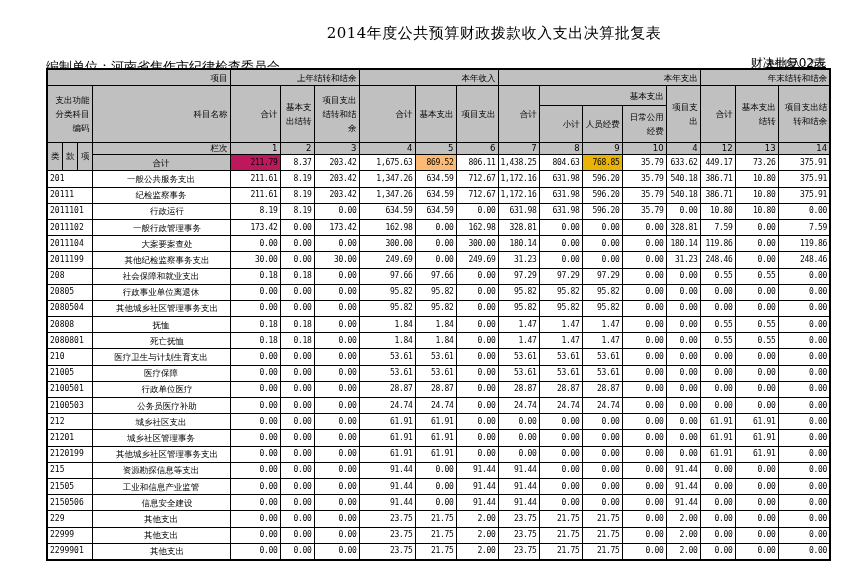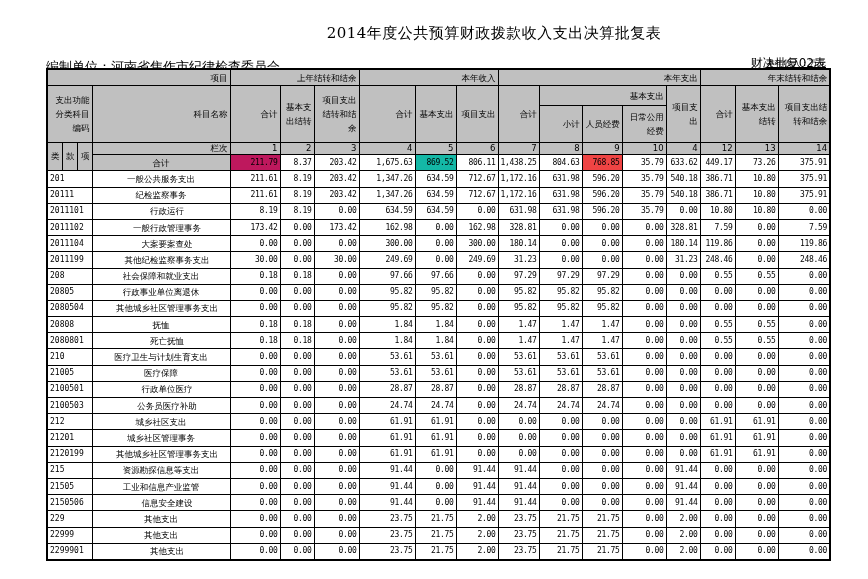--- a/index.html
+++ b/index.html
@@ -101,25 +101,25 @@
       <th>12</th>
       <th>13</th>
       <th>14</th>
     </tr>
     <tr class="total colnum">
       <td class="label">合计</td>
       <td class="num" style="background:#be185d">211.79</td>
       <td class="num" style="background:#fff">8.37</td>
       <td class="num" style="background:#fff">203.42</td>
       <td class="num" style="background:#fff">1,675.63</td>
-      <td class="num" style="background:#14b8a6">869.52</td>
+      <td class="num" style="background:#fdba74">869.52</td>
       <td class="num" style="background:#fff">806.11</td>
       <td class="num" style="background:#fff">1,438.25</td>
       <td class="num" style="background:#fff">804.63</td>
-      <td class="num" style="background:#ef4444">768.85</td>
+      <td class="num" style="background:#eab308">768.85</td>
       <td class="num" style="background:#fff">35.79</td>
       <td class="num" style="background:#fff">633.62</td>
       <td class="num" style="background:#fff">449.17</td>
       <td class="num" style="background:#fff">73.26</td>
       <td class="num" style="background:#fff">375.91</td>
     </tr>
   </thead>
   <tbody id="rows">
       <tr>
         <td colspan="3" class="code">201</td>

